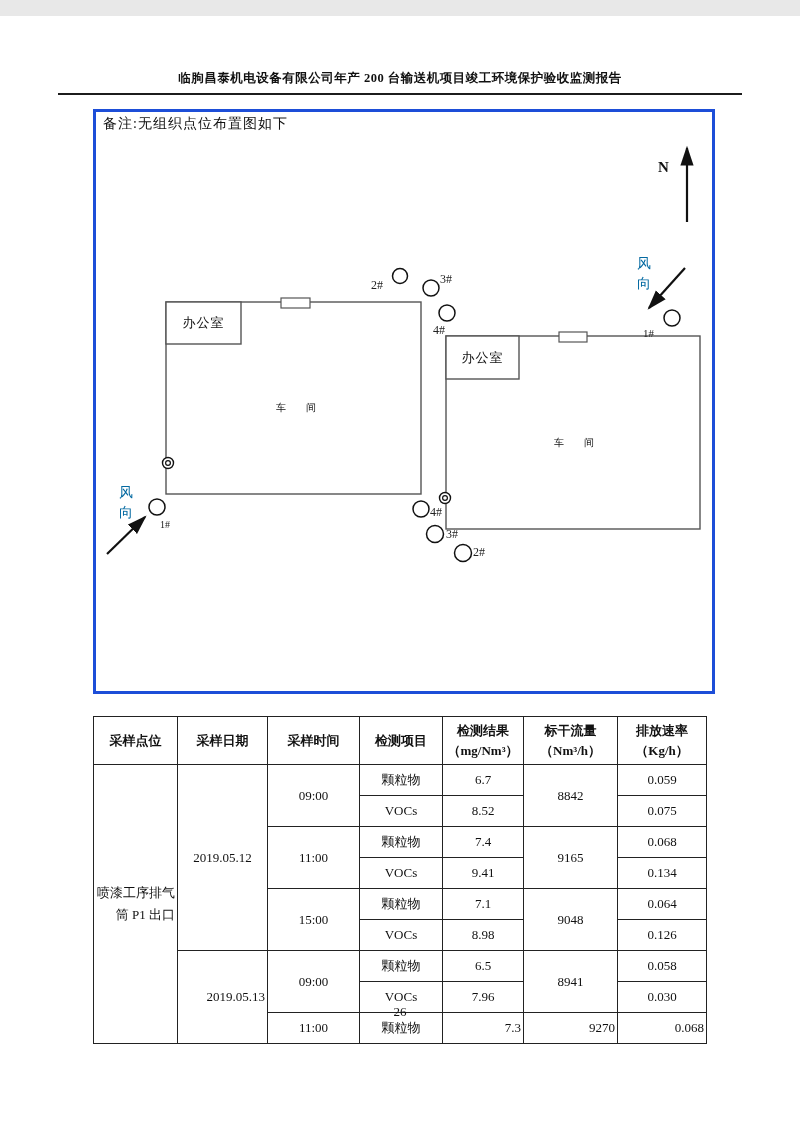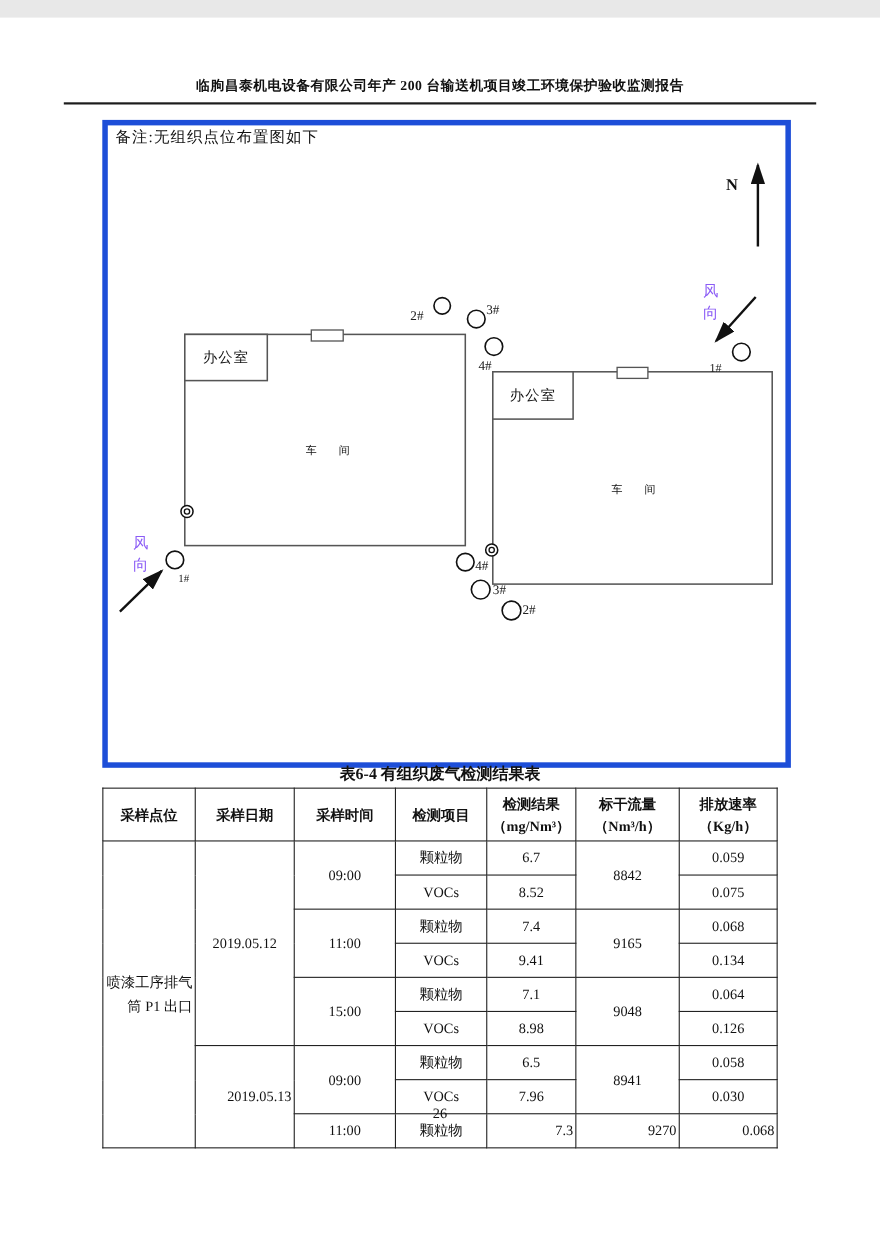--- a/index.html
+++ b/index.html
@@ -5,26 +5,26 @@
   html,body{margin:0;padding:0;background:#e8e8e8;}
   .page{
     position:relative;width:800px;height:1131px;margin:16px auto;background:#ffffff;
     font-family:"Liberation Serif","DejaVu Serif",serif;color:#111;overflow:hidden;
   }
   
   .doc-header{position:absolute;top:54px;left:0;width:800px;text-align:center;
     font-size:12.5px;font-weight:bold;letter-spacing:.5px;}
   .header-rule{position:absolute;top:77px;left:58px;width:684px;height:2px;background:#1c1c1c;}
   
-  .diagram{position:absolute;left:93px;top:93px;width:616px;height:579px;border:5px solid #1d4ed8;}
+  .diagram{position:absolute;left:93px;top:93px;width:616px;height:579px;border:3px solid #1d4ed8;}
   .diagram svg{position:absolute;left:0;top:0;}
   .lbl{position:absolute;white-space:nowrap;line-height:1.2;}
   .note{left:7px;top:4px;font-size:14px;letter-spacing:1px;}
   .north-n{left:562px;top:46px;font-size:15px;font-weight:bold;}
-  .wind{width:16px;white-space:normal;word-break:break-all;font-size:14px;line-height:20px;color:#8b5cf6;}
+  .wind{width:16px;white-space:normal;word-break:break-all;font-size:14px;line-height:20px;color:#0369a1;}
   .wind-left{left:23px;top:371px;}
   .wind-right{left:541px;top:142px;}
   .pt{font-size:12px;color:#222;}
   .pt-small{font-size:10px;}
   .room-lbl{position:absolute;display:flex;align-items:center;justify-content:center;
     font-size:13px;letter-spacing:1px;}
   .office-left{left:70px;top:190px;width:75px;height:42px;}
   .office-right{left:350px;top:224px;width:73px;height:43px;}
   .workshop{position:absolute;width:140px;text-align:center;font-size:10px;}
   .workshop-left{left:130px;top:289px;}
@@ -112,21 +112,20 @@
     <div class="lbl pt" style="left:337px;top:211px;">4#</div>
 
     <div class="lbl pt" style="left:334px;top:393px;">4#</div>
     <div class="lbl pt" style="left:350px;top:415px;">3#</div>
     <div class="lbl pt" style="left:377px;top:433px;">2#</div>
 
     <div class="lbl pt pt-small" style="left:64px;top:407px;">1#</div>
     <div class="lbl pt" style="left:547px;top:215px;font-size:11px;">1#</div>
   </div>
 
-  <div class="tbl-title">表6-4 有组织废气检测结果表</div>
 
   <table class="result">
     <colgroup>
       <col style="width:84px">
         <col style="width:90px">
         <col style="width:92px">
       <col style="width:83px">
         <col style="width:81px">
         <col style="width:94px">
         <col style="width:89px">

